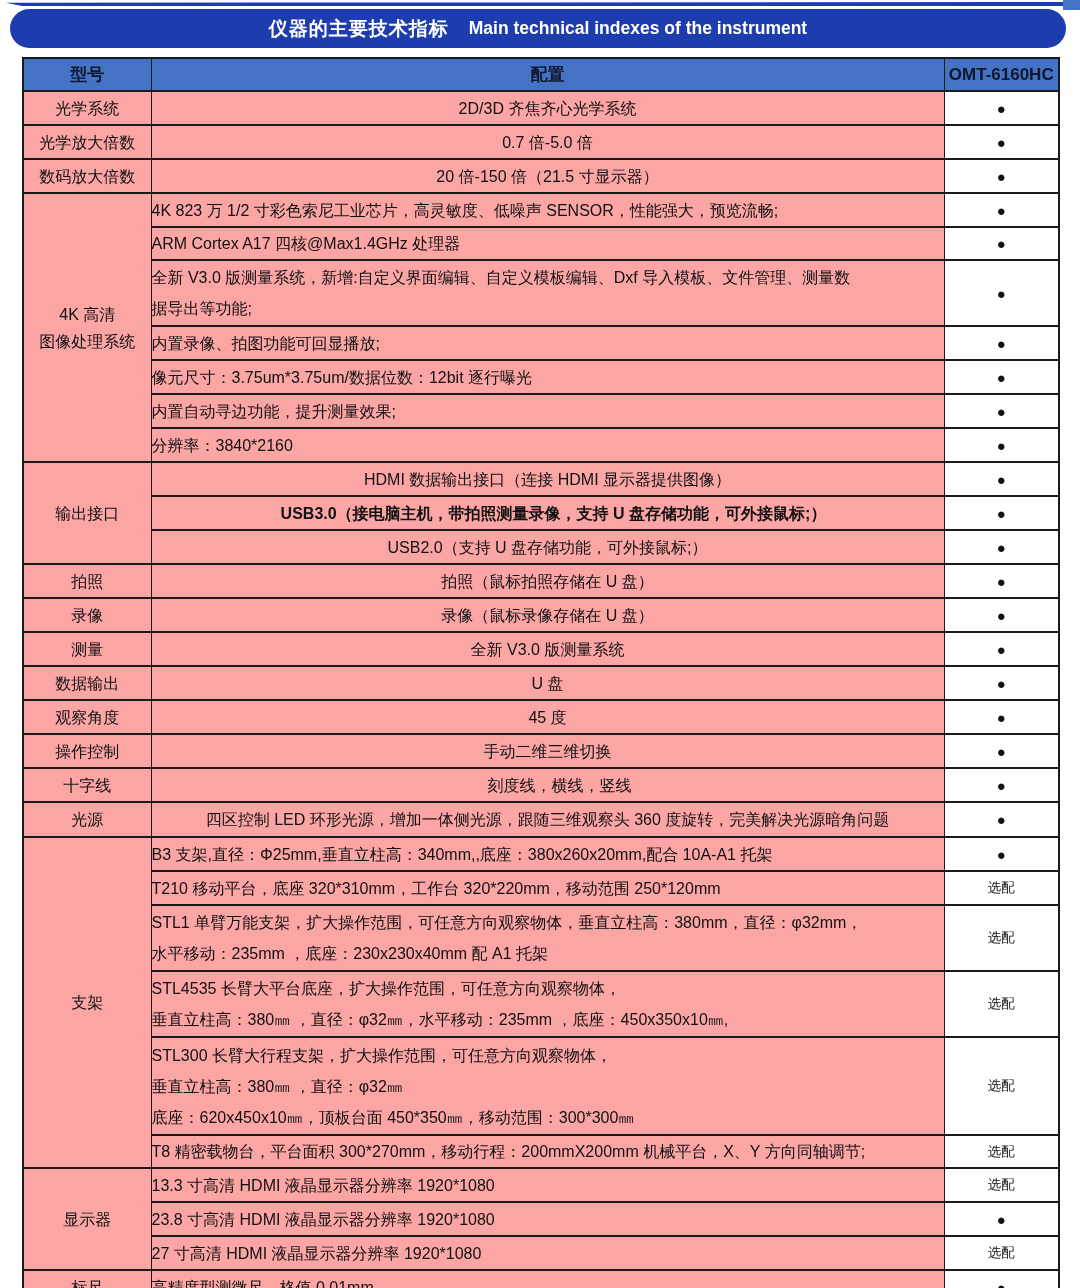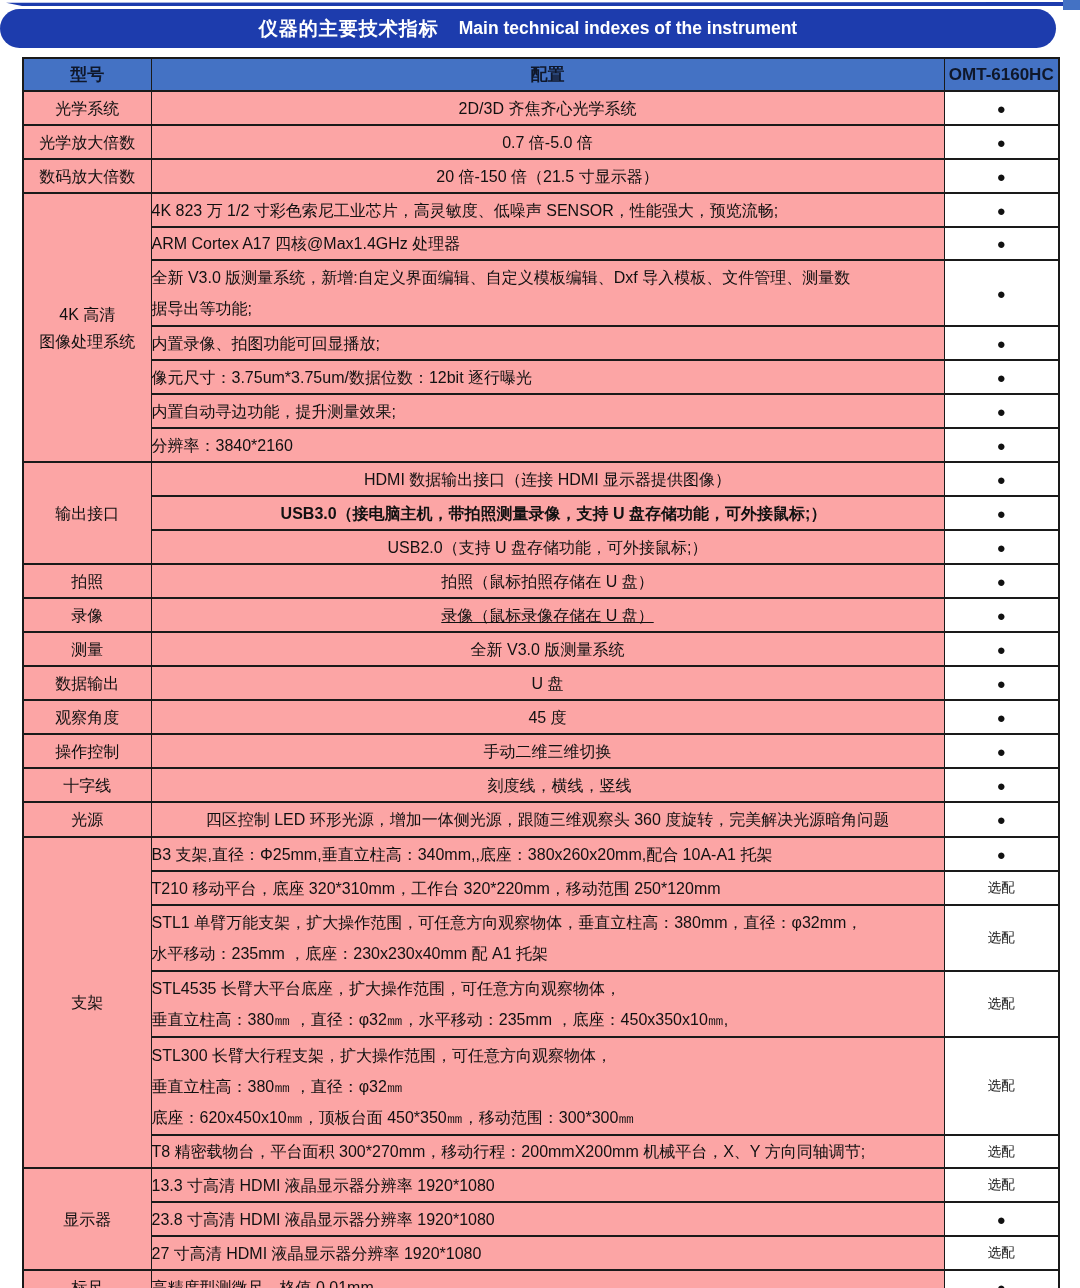--- a/index.html
+++ b/index.html
@@ -10,21 +10,21 @@
     overflow:hidden;
     font-family:"Liberation Sans","DejaVu Sans",sans-serif;
     color:#111;
   }
   .top-line{
     position:absolute;left:6px;top:2px;width:1068px;height:4px;
     clip-path:polygon(16px 100%,0 20%,100% 0,100% 100%);
   }
   .corner-square{position:absolute;right:0;top:0;width:17px;height:10px;}
   .title-bar{
-    position:absolute;left:0;top:9px;width:1056px;height:39px;
+    position:absolute;left:10px;top:9px;width:1056px;height:39px;
     border-radius:20px;
     display:flex;align-items:center;justify-content:center;gap:20px;
     color:#fff;white-space:nowrap;
   }
   .title-cn{font-size:19px;font-weight:bold;letter-spacing:1px;}
   .title-en{font-size:17.5px;font-weight:bold;}
   table.spec{
     position:absolute;left:22px;top:57px;width:1036px;
     border-collapse:collapse;table-layout:fixed;
     border:2px solid #1a1a1a;
@@ -140,21 +140,21 @@
         <td class="col-config ta-center" style="height: 32px;">USB2.0（支持 U 盘存储功能，可外接鼠标;）</td>
         <td class="col-status included">●</td>
       </tr>
       <tr>
         <td class="col-model" rowspan="1">拍照</td>
         <td class="col-config ta-center" style="height: 32px;">拍照（鼠标拍照存储在 U 盘）</td>
         <td class="col-status included">●</td>
       </tr>
       <tr>
         <td class="col-model" rowspan="1">录像</td>
-        <td class="col-config ta-center" style="height: 32px; text-decoration: underline;">录像（鼠标录像存储在 U 盘）</td>
+        <td class="col-config ta-center" style="height: 32px;">录像（鼠标录像存储在 U 盘）</td>
         <td class="col-status included">●</td>
       </tr>
       <tr>
         <td class="col-model" rowspan="1">测量</td>
         <td class="col-config ta-center" style="height: 32px;">全新 V3.0 版测量系统</td>
         <td class="col-status included">●</td>
       </tr>
       <tr>
         <td class="col-model" rowspan="1">数据输出</td>
         <td class="col-config ta-center" style="height: 32px;">U 盘</td>

